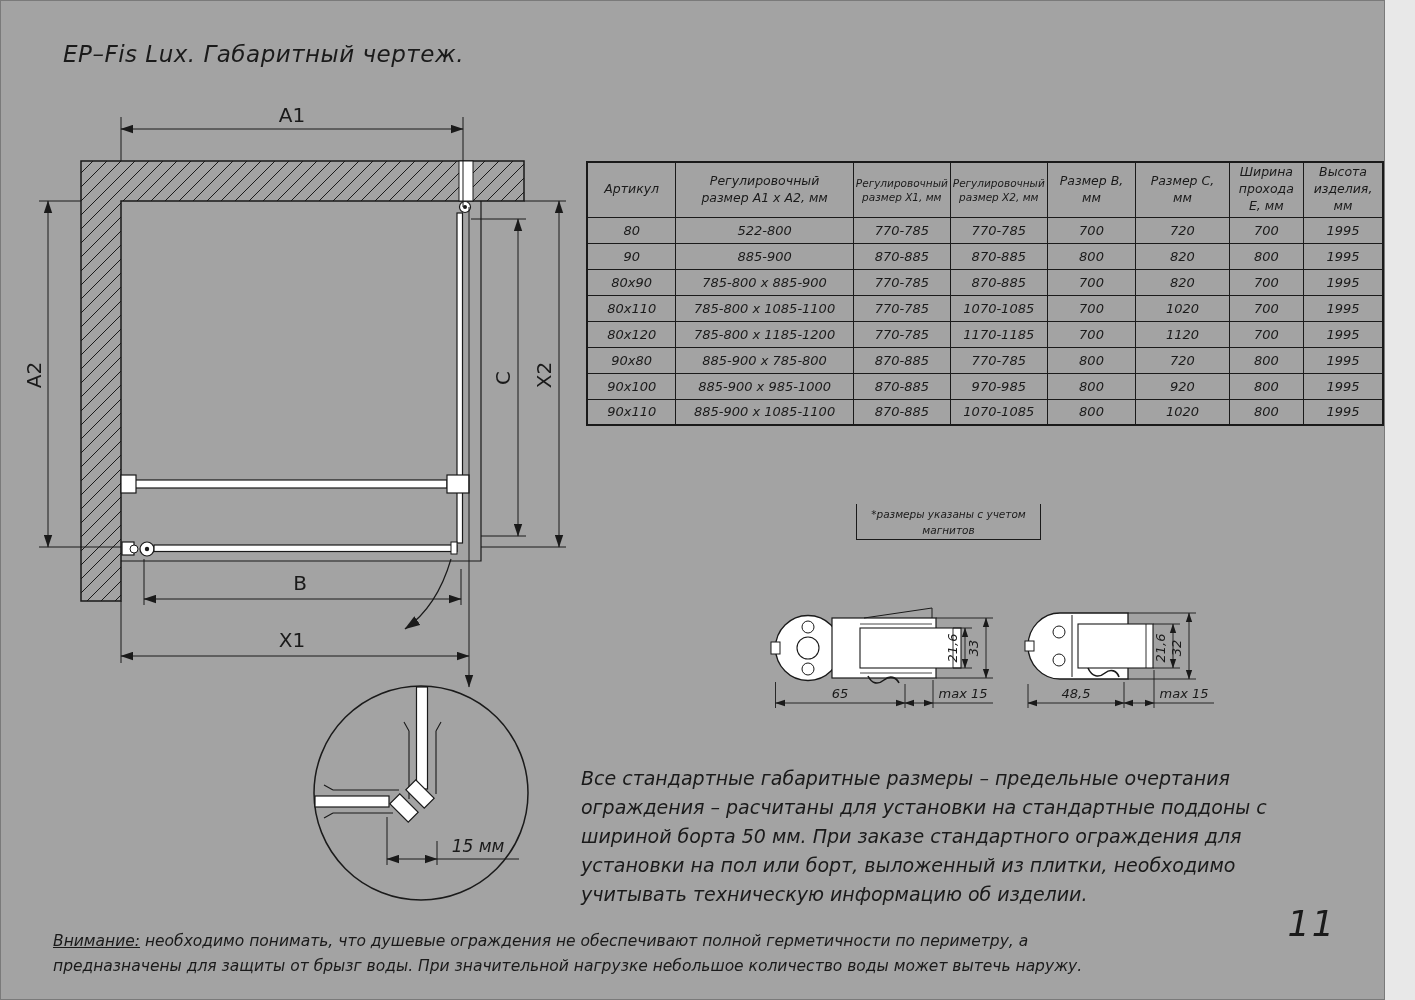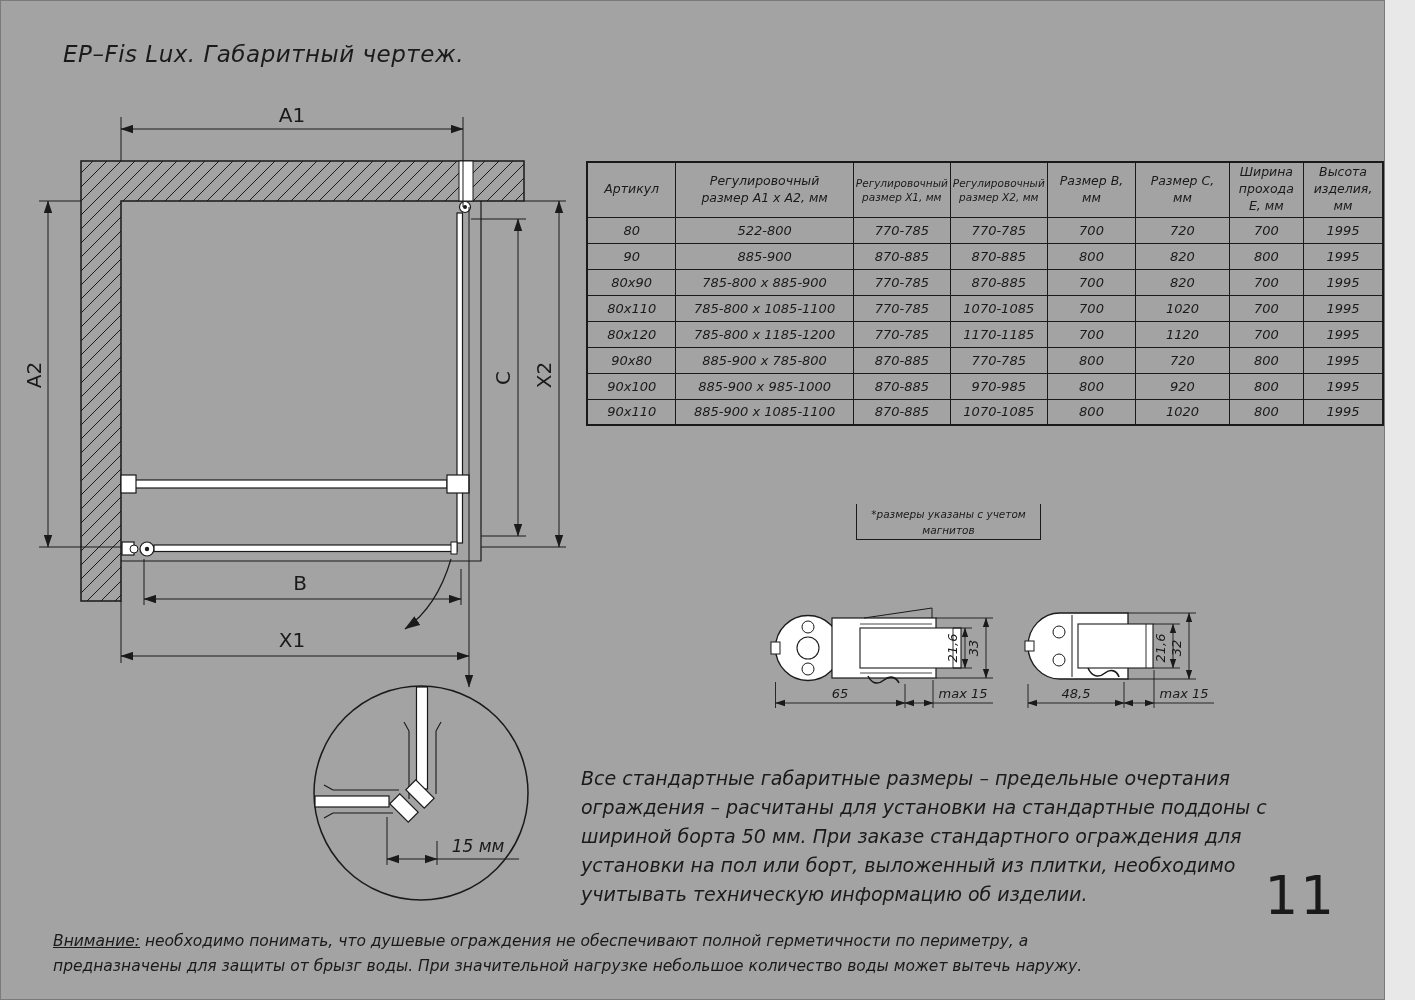--- a/index.html
+++ b/index.html
@@ -34,21 +34,21 @@
   }
   #main-paragraph{
     left:580px;top:763px;width:742px;
     font-size:19px;font-style:italic;line-height:29px;
   }
   #warning{
     left:52px;top:928px;width:1040px;
     font-size:15.5px;font-style:italic;line-height:25px;
   }
   #warning .u{text-decoration:underline;}
-  #page-number{right:48px;top:864px;font-size:53px;letter-spacing:2px;}
+  #page-number{right:48px;top:903px;font-size:35px;letter-spacing:2px;font-style:italic;}
   
   svg text{font-family:"DejaVu Sans","Liberation Sans",sans-serif;fill:#1a1a1a;}
   .dimtxt{font-size:20px;}
   .dimtxt-sm{font-size:13px;font-style:italic;}
   .dimtxt-det{font-size:17px;font-style:italic;}
 </style>
 </head>
 <body>
 
 <div id="page">

